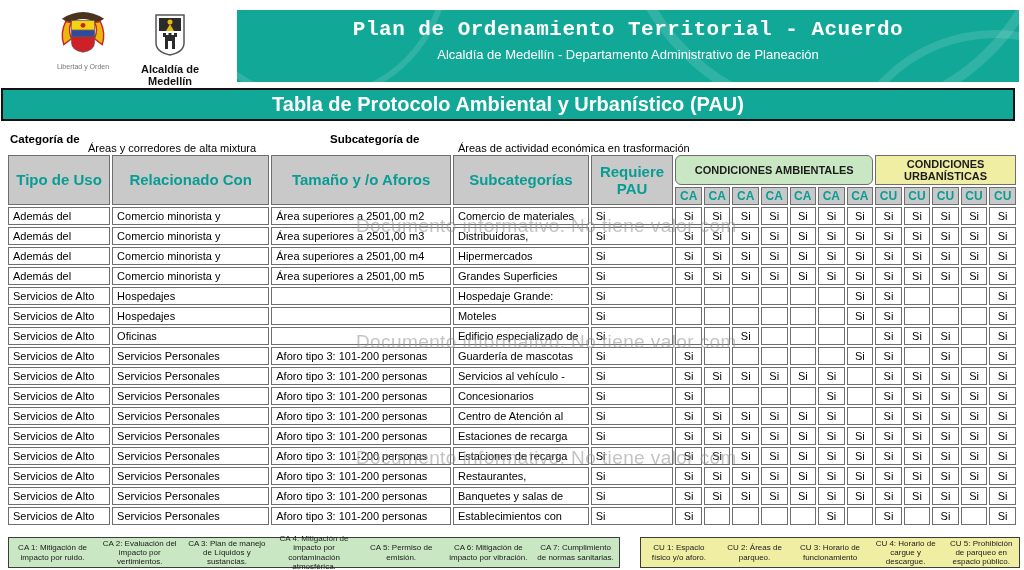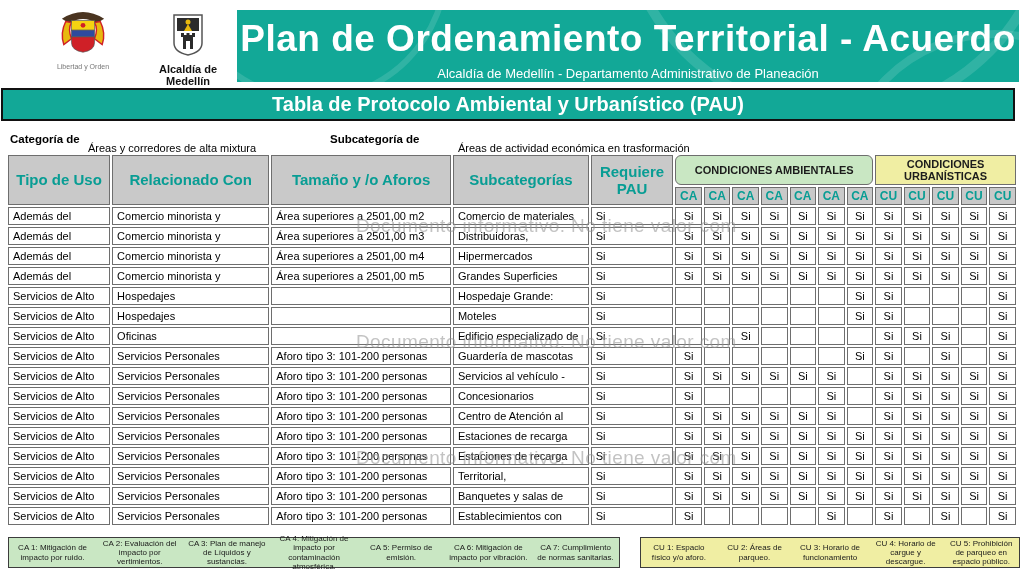--- a/index.html
+++ b/index.html
@@ -3,30 +3,30 @@
 <meta charset="utf-8">
 <style>
   html,body{margin:0;padding:0;background:#fff;}
   #page{position:relative;width:1024px;height:570px;background:#fff;overflow:hidden;
         font-family:"Liberation Sans",sans-serif;color:#000;}
 
   
   #logos{position:absolute;left:20px;top:8px;width:210px;height:72px;}
   .logo-block{position:absolute;text-align:center;}
   #logo1{left:18px;top:2px;width:90px;}
-  #logo2{left:118px;top:5px;width:100px;text-align:center;}
+  #logo2{left:100px;top:5px;width:100px;text-align:center;}
   .logo-caption1{font-size:7px;color:#777;margin-top:1px;}
   .logo-caption2{font-size:11px;font-weight:bold;color:#111;margin-top:2px;}
 
   #banner{position:absolute;left:237px;top:10px;width:782px;height:72px;background:#12a897;overflow:hidden;}
   .swirl{position:absolute;border:6px solid rgba(255,255,255,0.13);border-radius:50%;}
   #sw1{width:260px;height:260px;left:-60px;top:-180px;}
   #sw2{width:420px;height:420px;left:380px;top:-330px;border-width:10px;}
   #sw3{width:300px;height:300px;left:600px;top:20px;border-width:8px;}
-  #banner-title{position:relative;text-align:center;color:#fff;font-weight:bold;font-size:37px;margin-top:8px;letter-spacing:0.5px;}
+  #banner-title{position:relative;text-align:center;color:#fff;font-weight:bold;font-size:21px;margin-top:8px;letter-spacing:0.5px;font-family:Liberation Mono, monospace;}
   #banner-sub{position:relative;text-align:center;color:#fff;font-size:13px;margin-top:6px;}
 
   
   #pau-band{position:absolute;left:1px;top:88px;width:1010px;height:29px;background:#12a897;
             border:2px solid #111;color:#fff;font-weight:bold;font-size:20px;
             display:flex;align-items:center;justify-content:center;}
 
   
   .cat-label{position:absolute;top:133px;font-size:11.5px;font-weight:bold;}
   .cat-value{position:absolute;top:142px;font-size:11px;}
@@ -400,21 +400,21 @@
             <td class="c">Si</td>
             <td class="c">Si</td>
             <td class="c">Si</td>
             <td class="c">Si</td>
             <td class="c">Si</td>
           </tr>
           <tr>
             <td>Servicios de Alto</td>
             <td>Servicios Personales</td>
             <td>Aforo tipo 3: 101-200 personas</td>
-            <td>Territorial,</td>
+            <td>Restaurantes,</td>
             <td>Si</td>
             <td class="c">Si</td>
             <td class="c">Si</td>
             <td class="c">Si</td>
             <td class="c">Si</td>
             <td class="c">Si</td>
             <td class="c">Si</td>
             <td class="c">Si</td>
             <td class="c">Si</td>
             <td class="c">Si</td>

